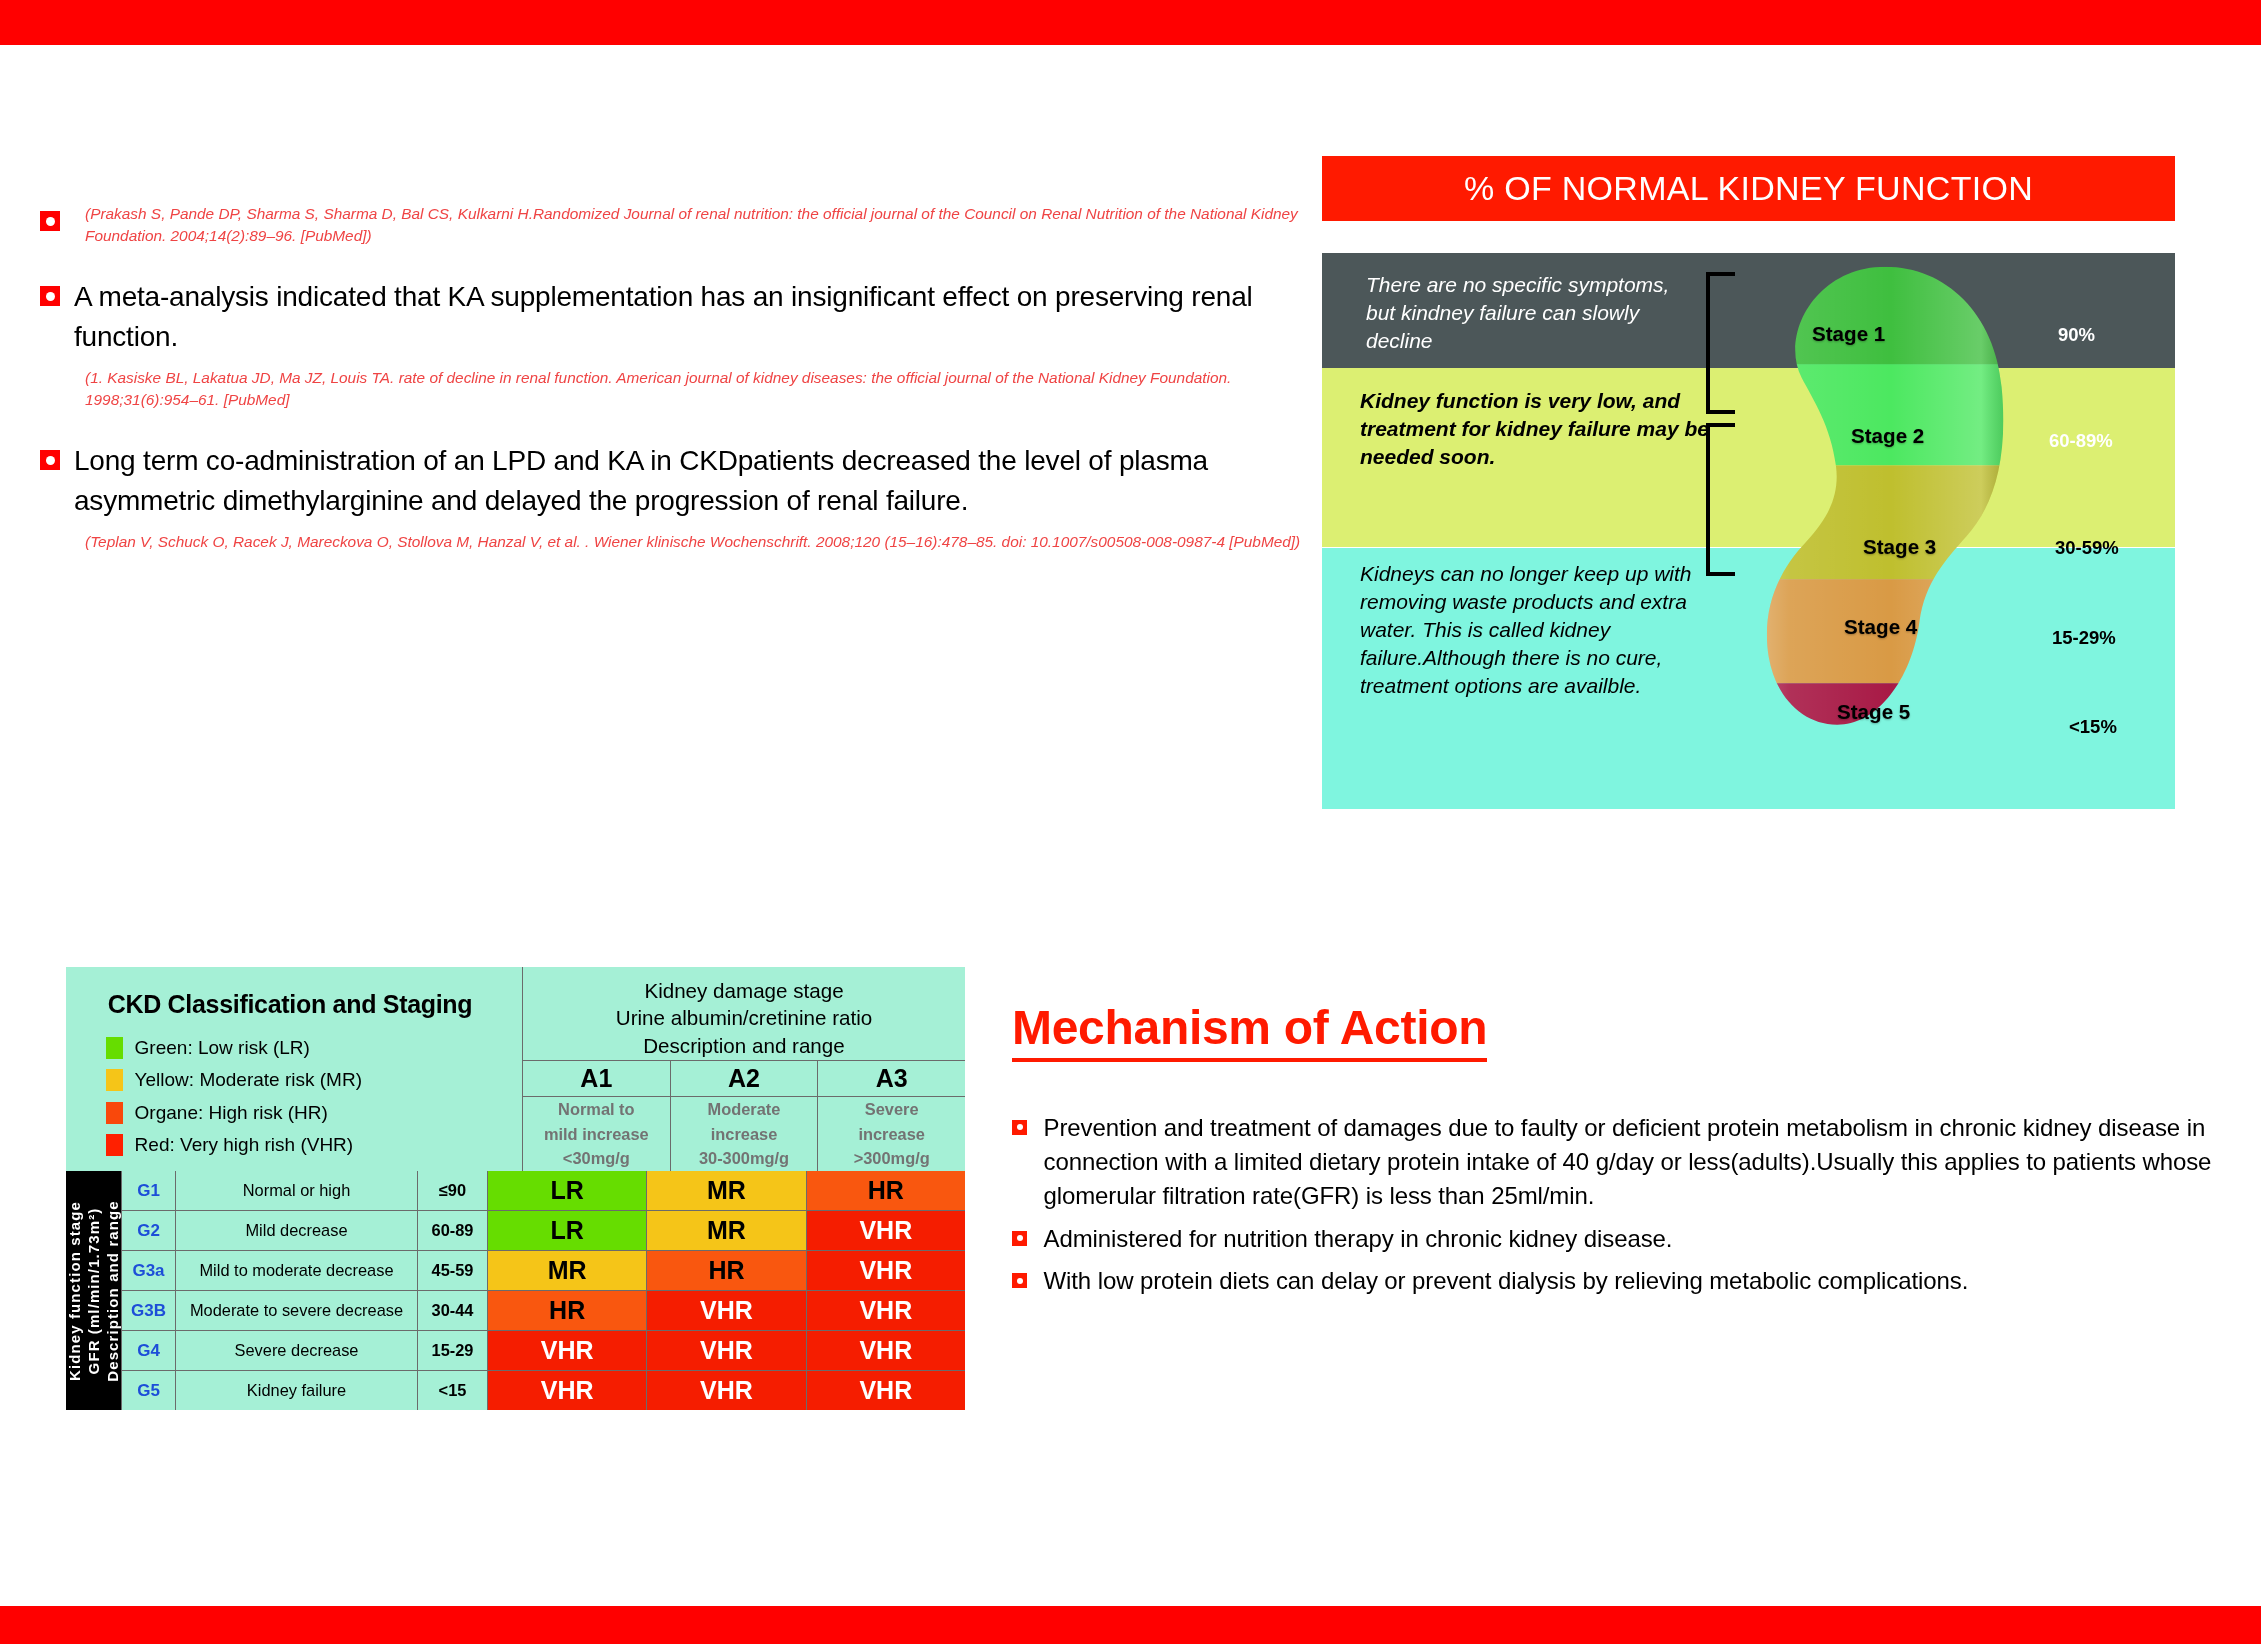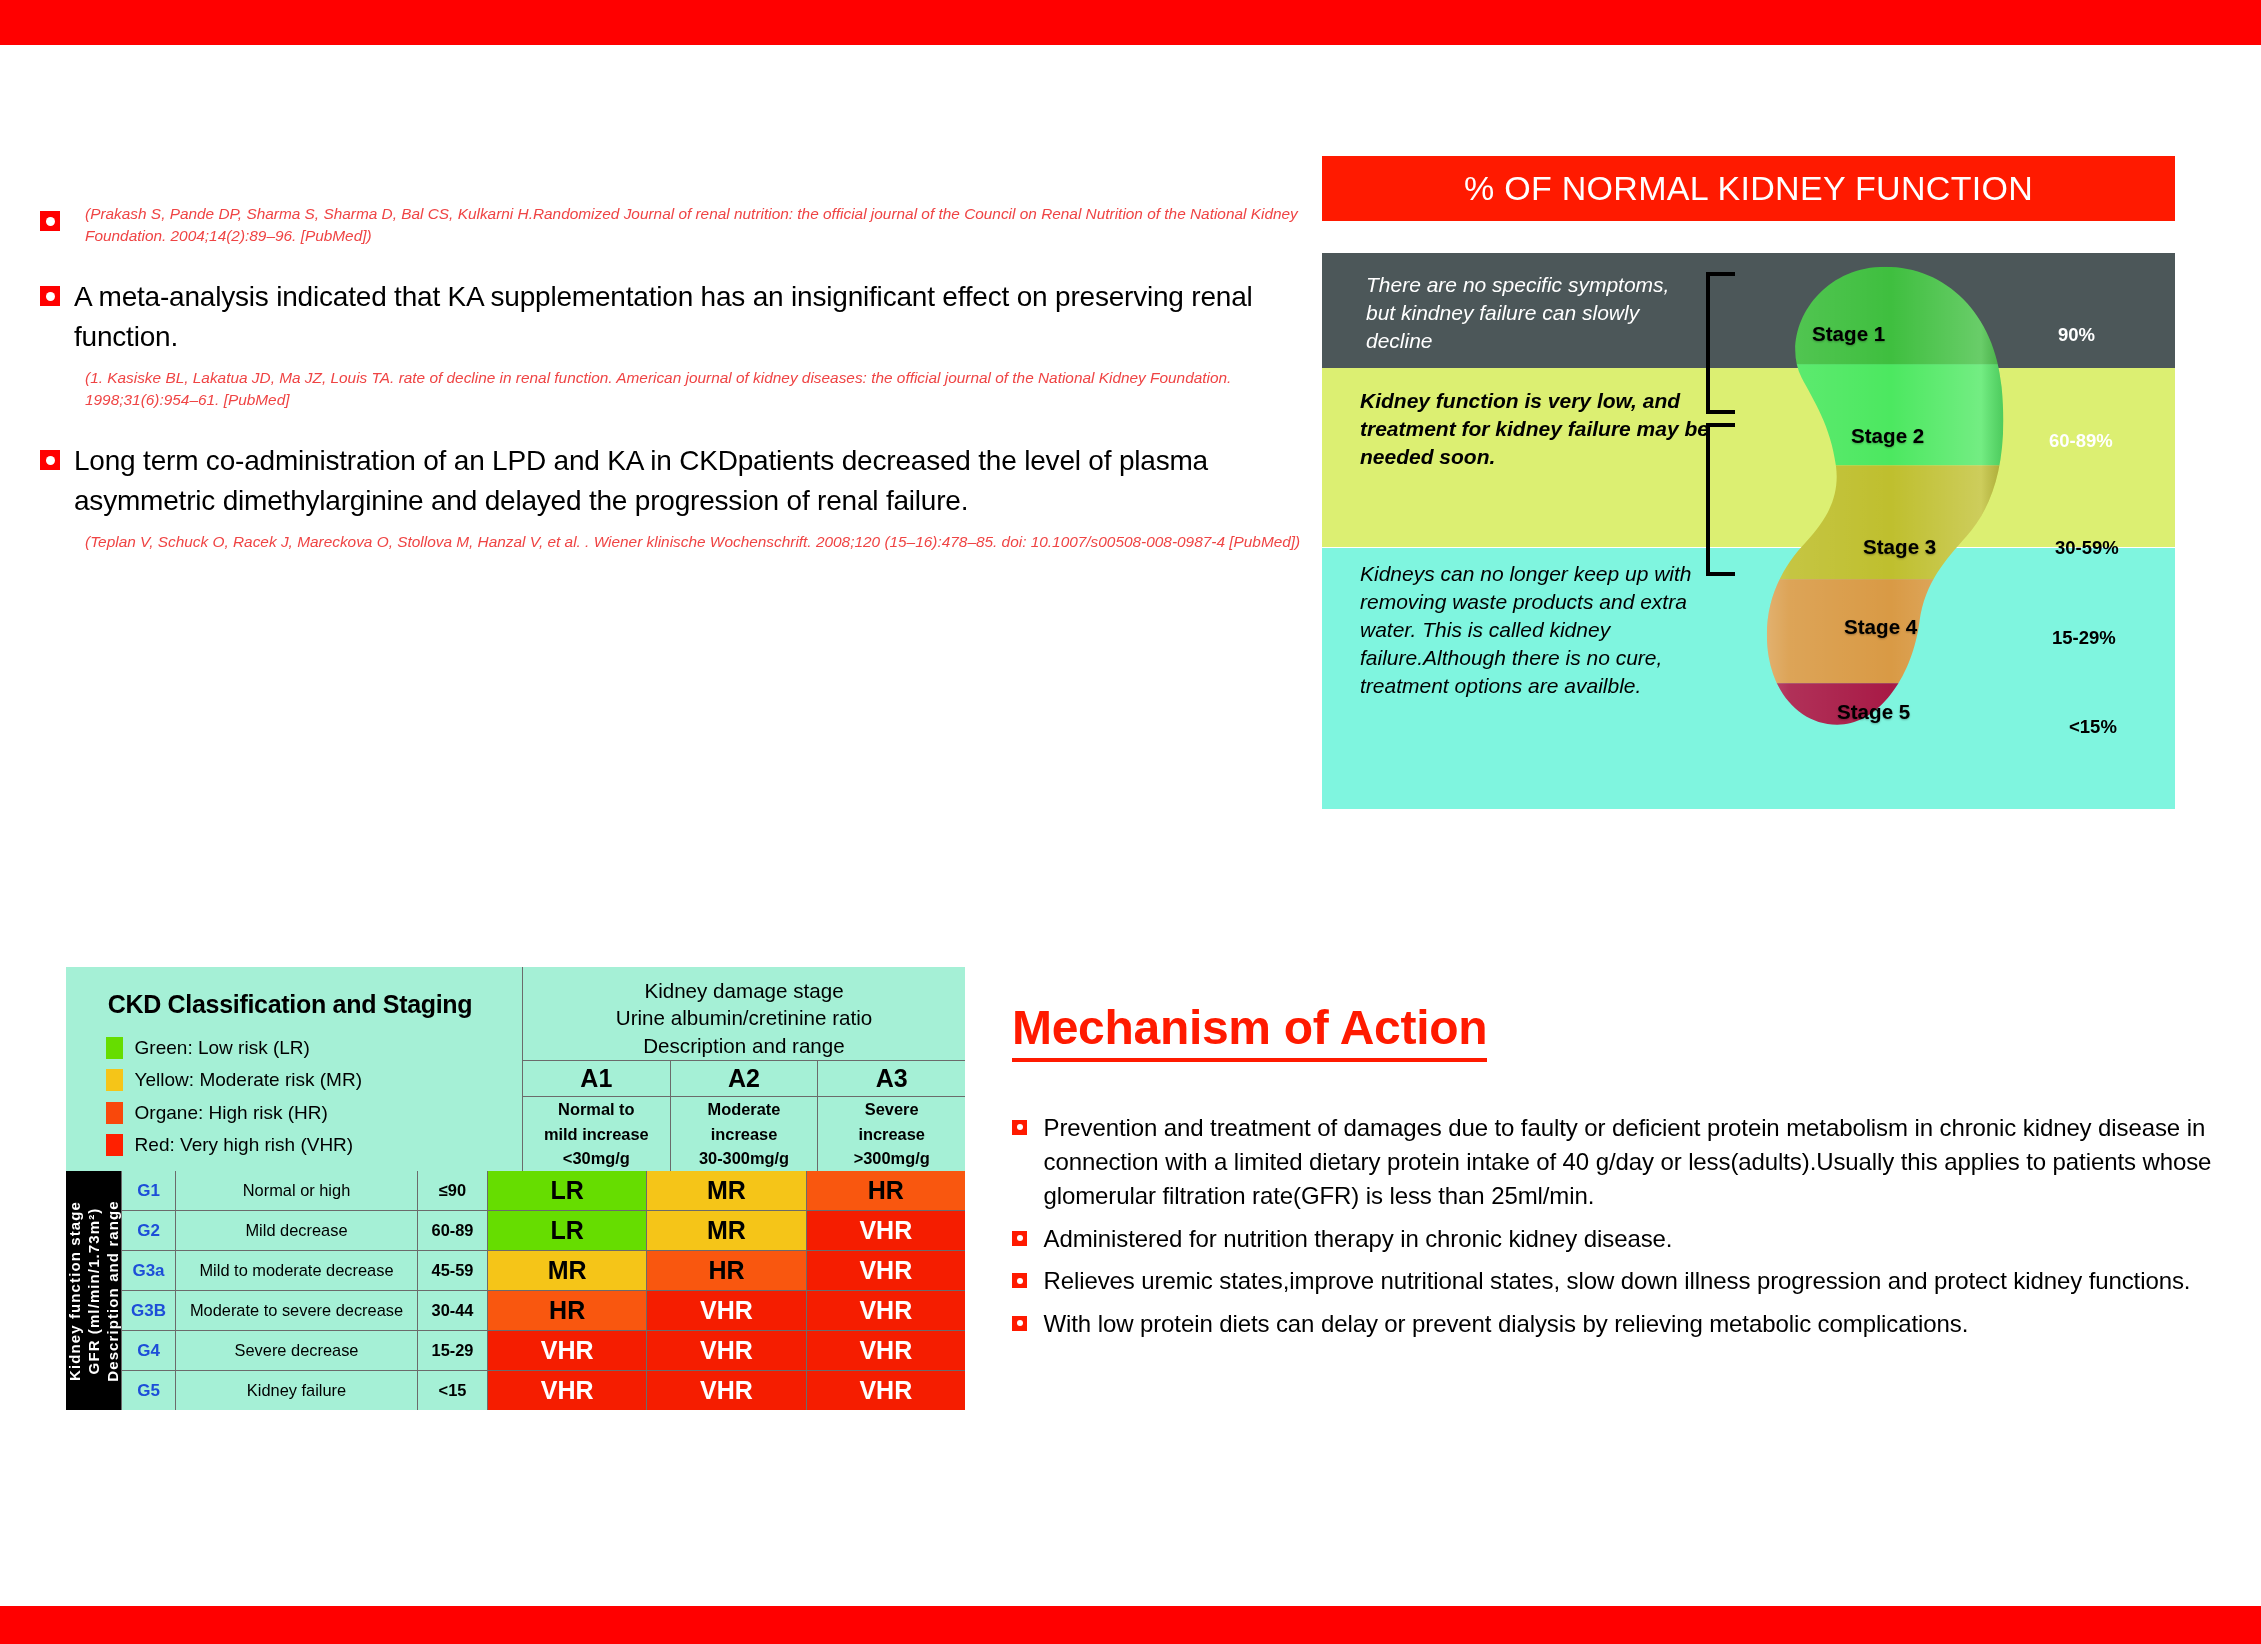--- a/index.html
+++ b/index.html
@@ -235,21 +235,21 @@
     font-size: 25px; font-weight: bold; color: #000;
     font-family: "Liberation Sans", sans-serif;
     border-right: 1.4px solid #6b6b6b;
   }
   .a-cell:last-child { border-right: none; }
   .a-desc-row { display: flex; flex: 1; }
   .a-desc {
     flex: 1;
     display: flex; align-items: center; justify-content: center;
     text-align: center;
-    font-size: 16.4px; font-weight: bold; line-height: 1.5; color: #000000;
+    font-size: 16.4px; font-weight: bold; line-height: 1.5; color: #737373;
     font-family: "Liberation Sans", sans-serif;
     border-right: 1.4px solid #6b6b6b;
     padding: 0 4.1px; box-sizing: border-box;
   }
   .a-desc:last-child { border-right: none; }
 
   .ckd-body { display: flex; }
   .rot-col {
     width: 55px;
     background: #000000;
@@ -586,21 +586,17 @@
     <div class="moa-item">
       <span class="moa-bullet"></span>
       <div class="moa-text">Prevention and treatment of damages due to faulty or deficient protein metabolism in chronic kidney disease in connection with a limited dietary protein intake of 40 g/day or less(adults).Usually this applies to patients whose glomerular filtration rate(GFR) is less than 25ml/min.</div>
     </div>
     <div class="moa-item">
       <span class="moa-bullet"></span>
       <div class="moa-text">Administered for nutrition therapy in chronic kidney disease.</div>
     </div>
     <div class="moa-item">
       <span class="moa-bullet"></span>
-      <div class="moa-text">Relieves uremic states,improve nutritional states, slow down illness progression and protect kidney functions.</div>
-    </div>
-    <div class="moa-item">
-      <span class="moa-bullet"></span>
       <div class="moa-text">With low protein diets can delay or prevent dialysis by relieving metabolic complications.</div>
     </div>
   </div>
 </div>
 
 
 </body></html>

